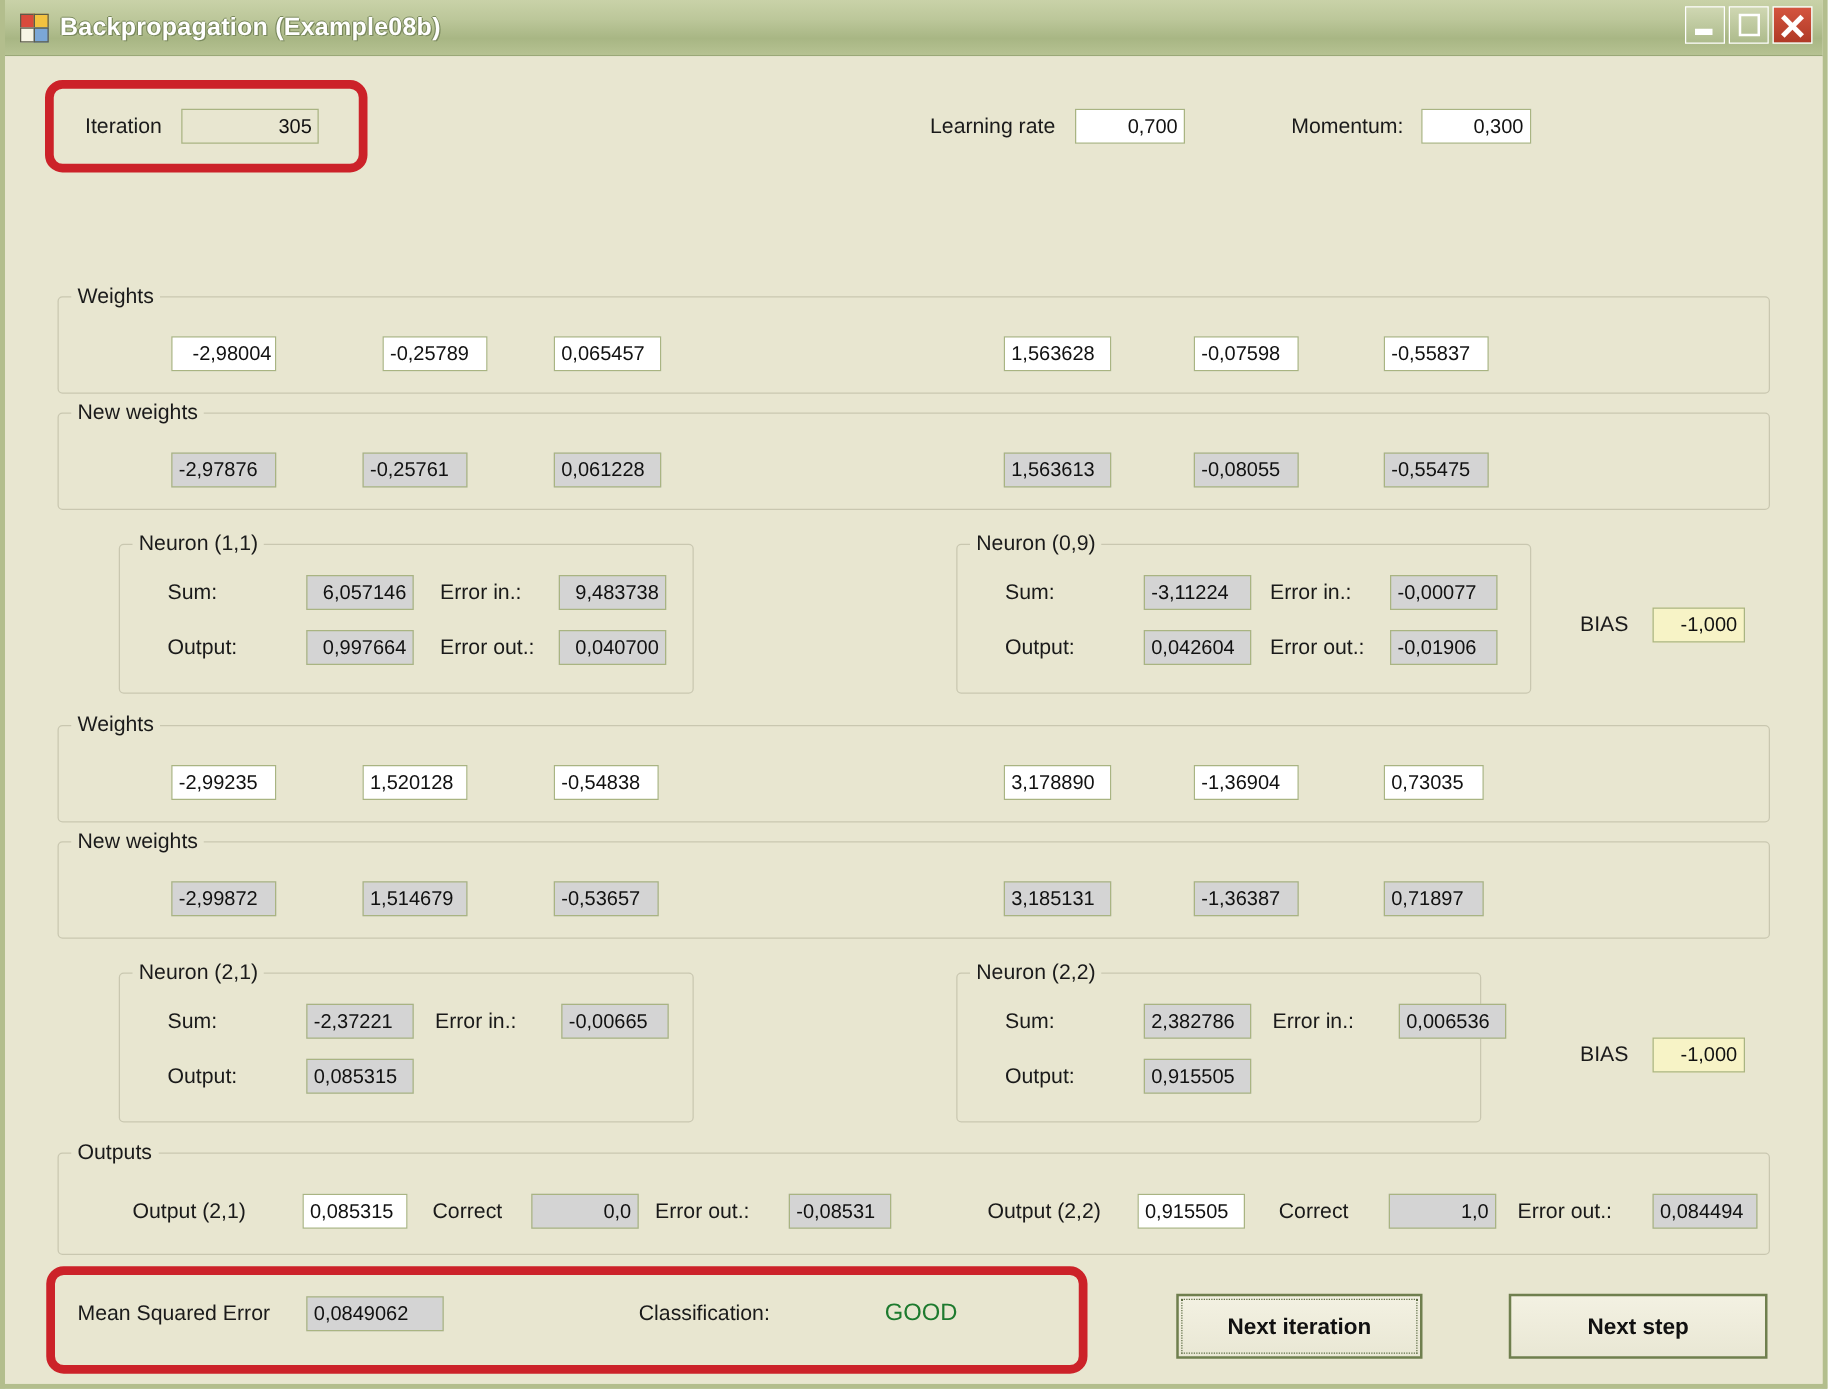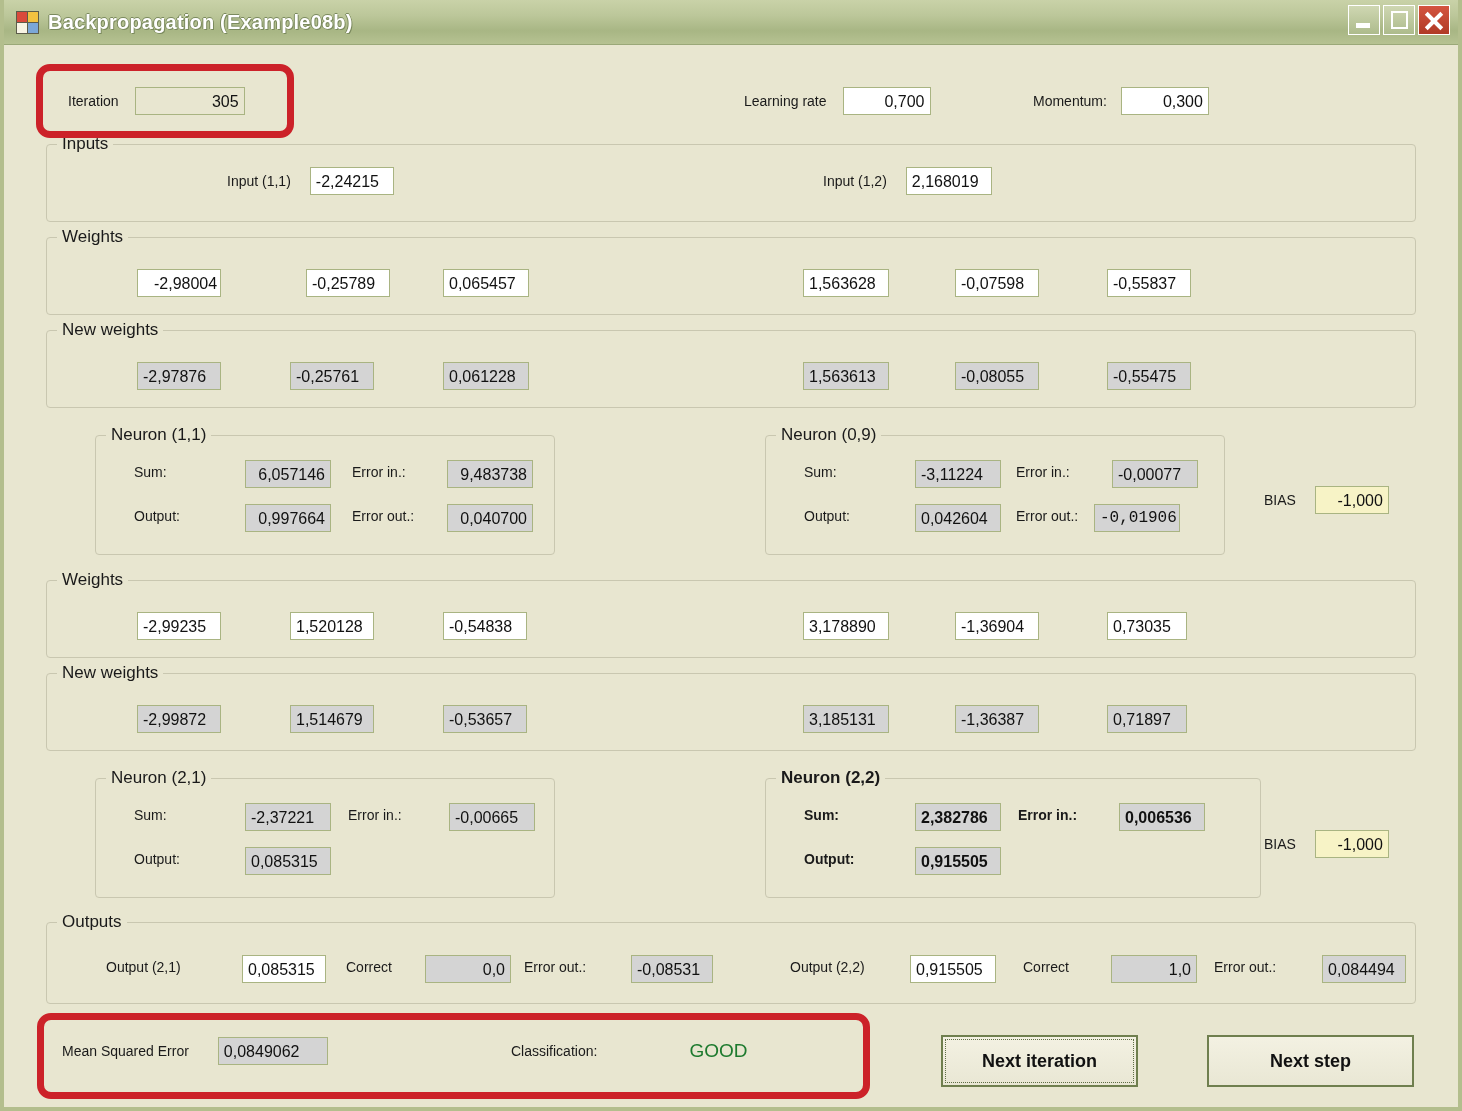--- a/index.html
+++ b/index.html
@@ -104,21 +104,21 @@
   
   .client {
     position: relative;
     width: 100%;
     height: calc(100% - 45px);
     background: #e8e6d0;
   }
 
   
   .lbl {
-    font-size: 14px;
+    font-size: 17px;
     color: #1a1a1a;
     white-space: nowrap;
   }
   .fld {
     box-sizing: border-box;
     border: 1px solid #a9b482;
     background: #ffffff;
     font-size: 16px;
     color: #111111;
     padding: 2px 5px;
@@ -219,31 +219,20 @@
       <div class="row" style="left:740px; top:42px;">
         <span class="lbl">Learning rate</span>
         <span class="fld right" style="width:88px; margin-left:16px;">0,700</span>
       </div>
 
       <div class="row" style="left:1029px; top:42px;">
         <span class="lbl">Momentum:</span>
         <span class="fld right" style="width:88px; margin-left:14px;">0,300</span>
       </div>
 
-      <div class="group" style="left:42px; top:99px; width:1370px; height:78px;">
-        <span class="gtitle">Inputs</span>
-        <div class="row" style="left:180px; top:22px;">
-          <span class="lbl">Input (1,1)</span>
-          <span class="fld" style="width:84px; margin-left:19px;">-2,24215</span>
-        </div>
-        <div class="row" style="left:776px; top:22px;">
-          <span class="lbl">Input (1,2)</span>
-          <span class="fld" style="width:86px; margin-left:19px;">2,168019</span>
-        </div>
-      </div>
 
       <div class="group" style="left:42px; top:192px; width:1370px; height:78px;">
         <span class="gtitle">Weights</span>
         <span class="fld" style="position:absolute; left:90px;  top:31px; width:84px;padding-left:16px;">-2,98004</span>
         <span class="fld" style="position:absolute; left:243px; top:31px; width:84px;margin-left:16px;">-0,25789</span>
         <span class="fld" style="position:absolute; left:396px; top:31px; width:86px;">0,065457</span>
         <span class="fld" style="position:absolute; left:756px; top:31px; width:86px;">1,563628</span>
         <span class="fld" style="position:absolute; left:908px; top:31px; width:84px;">-0,07598</span>
         <span class="fld" style="position:absolute; left:1060px; top:31px; width:84px;">-0,55837</span>
       </div>
@@ -272,21 +261,21 @@
 
       <div class="group" style="left:761px; top:390px; width:460px; height:120px;">
         <span class="gtitle">Neuron (0,9)</span>
         <span class="lbl" style="position:absolute; left:38px; top:28px;">Sum:</span>
         <span class="fld ro" style="position:absolute; left:149px; top:24px; width:86px;">-3,11224</span>
         <span class="lbl" style="position:absolute; left:250px; top:28px;">Error in.:</span>
         <span class="fld ro" style="position:absolute; left:346px; top:24px; width:86px;">-0,00077</span>
         <span class="lbl" style="position:absolute; left:38px; top:72px;">Output:</span>
         <span class="fld ro" style="position:absolute; left:149px; top:68px; width:86px;">0,042604</span>
         <span class="lbl" style="position:absolute; left:250px; top:72px;">Error out.:</span>
-        <span class="fld ro" style="position:absolute; left:328px; top:68px; width:86px;font-family:Liberation Mono, monospace;">-0,01906</span>
+        <span class="fld ro" style="position:absolute; left:346px; top:68px; width:86px;">-0,01906</span>
       </div>
 
       <div class="row" style="left:1260px; top:441px;">
         <span class="lbl">BIAS</span>
         <span class="fld bias right" style="width:74px; margin-left:19px;">-1,000</span>
       </div>
 
       <div class="group" style="left:42px; top:535px; width:1370px; height:78px;">
         <span class="gtitle">Weights</span>
         <span class="fld" style="position:absolute; left:90px;  top:31px; width:84px;">-2,99235</span>
@@ -310,21 +299,21 @@
       <div class="group" style="left:91px; top:733px; width:460px; height:120px;">
         <span class="gtitle">Neuron (2,1)</span>
         <span class="lbl" style="position:absolute; left:38px; top:28px;">Sum:</span>
         <span class="fld ro" style="position:absolute; left:149px; top:24px; width:86px;">-2,37221</span>
         <span class="lbl" style="position:absolute; left:252px; top:28px;">Error in.:</span>
         <span class="fld ro" style="position:absolute; left:353px; top:24px; width:86px;">-0,00665</span>
         <span class="lbl" style="position:absolute; left:38px; top:72px;">Output:</span>
         <span class="fld ro" style="position:absolute; left:149px; top:68px; width:86px;">0,085315</span>
       </div>
 
-      <div class="group" style="left:761px; top:733px; width:496px; height:120px;font-weight:bold;">
+      <div class="group" style="left:761px; top:733px; width:420px; height:120px;">
         <span class="gtitle">Neuron (2,2)</span>
         <span class="lbl" style="position:absolute; left:38px; top:28px;">Sum:</span>
         <span class="fld ro" style="position:absolute; left:149px; top:24px; width:86px;">2,382786</span>
         <span class="lbl" style="position:absolute; left:252px; top:28px;">Error in.:</span>
         <span class="fld ro" style="position:absolute; left:353px; top:24px; width:86px;">0,006536</span>
         <span class="lbl" style="position:absolute; left:38px; top:72px;">Output:</span>
         <span class="fld ro" style="position:absolute; left:149px; top:68px; width:86px;">0,915505</span>
       </div>
 
       <div class="row" style="left:1260px; top:785px;">

